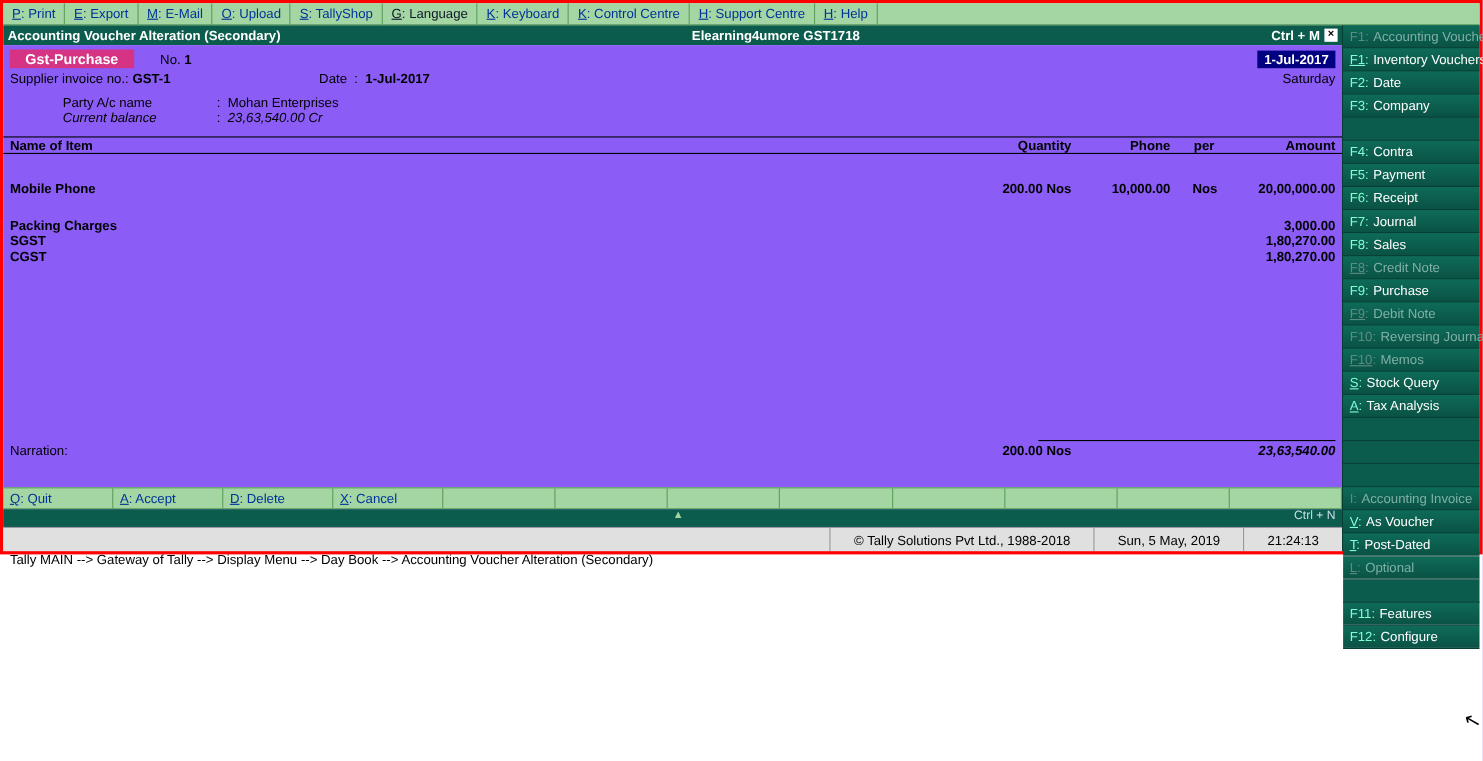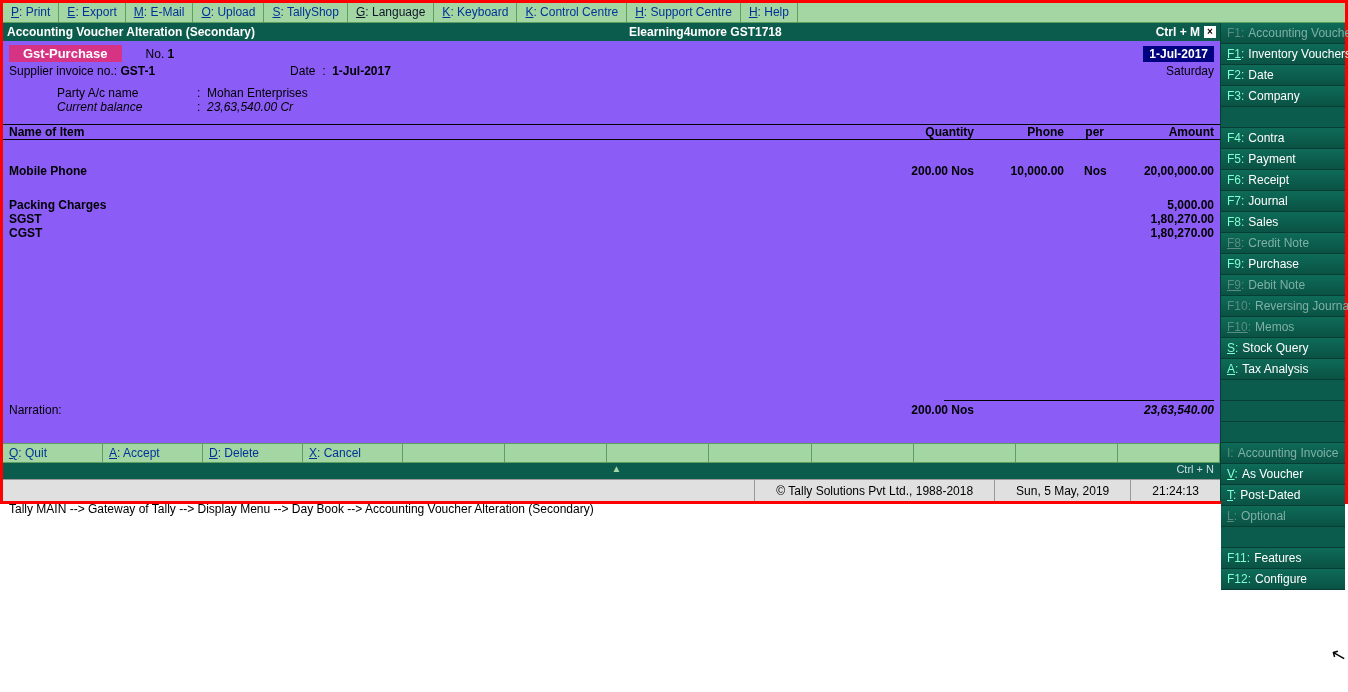--- a/index.html
+++ b/index.html
@@ -181,21 +181,21 @@
               <span class="c-rate"><b>10,000.00</b></span>
               <span class="c-per"><b>Nos</b></span>
               <span class="c-amt"><b>20,00,000.00</b></span>
             </div>
             <div class="sp"></div>
             <div class="it-row">
               <span class="nm"><b>Packing Charges</b></span>
               <span class="c-qty"></span>
               <span class="c-rate"></span>
               <span class="c-per"></span>
-              <span class="c-amt"><b>5,000.00</b></span>
+              <span class="c-amt"><b>3,000.00</b></span>
             </div>
             <div class="it-row">
               <span class="nm"><b>SGST</b></span>
               <span class="c-qty"></span>
               <span class="c-rate"></span>
               <span class="c-per"></span>
               <span class="c-amt"><b>1,80,270.00</b></span>
             </div>
             <div class="it-row">
               <span class="nm"><b>CGST</b></span>

